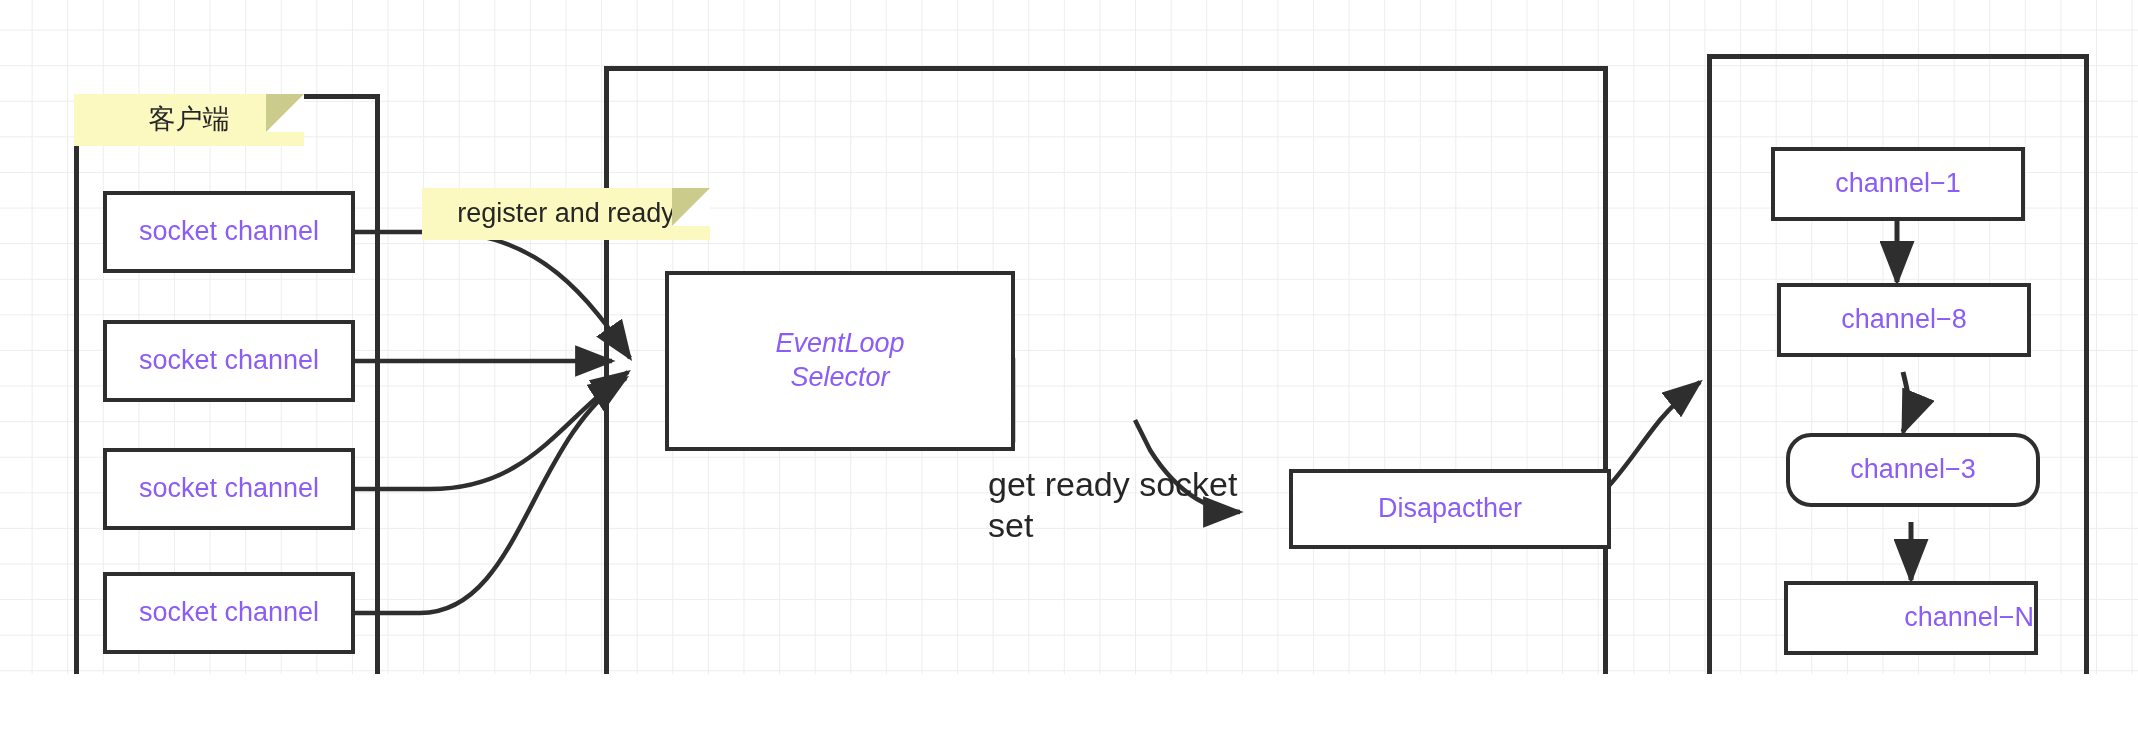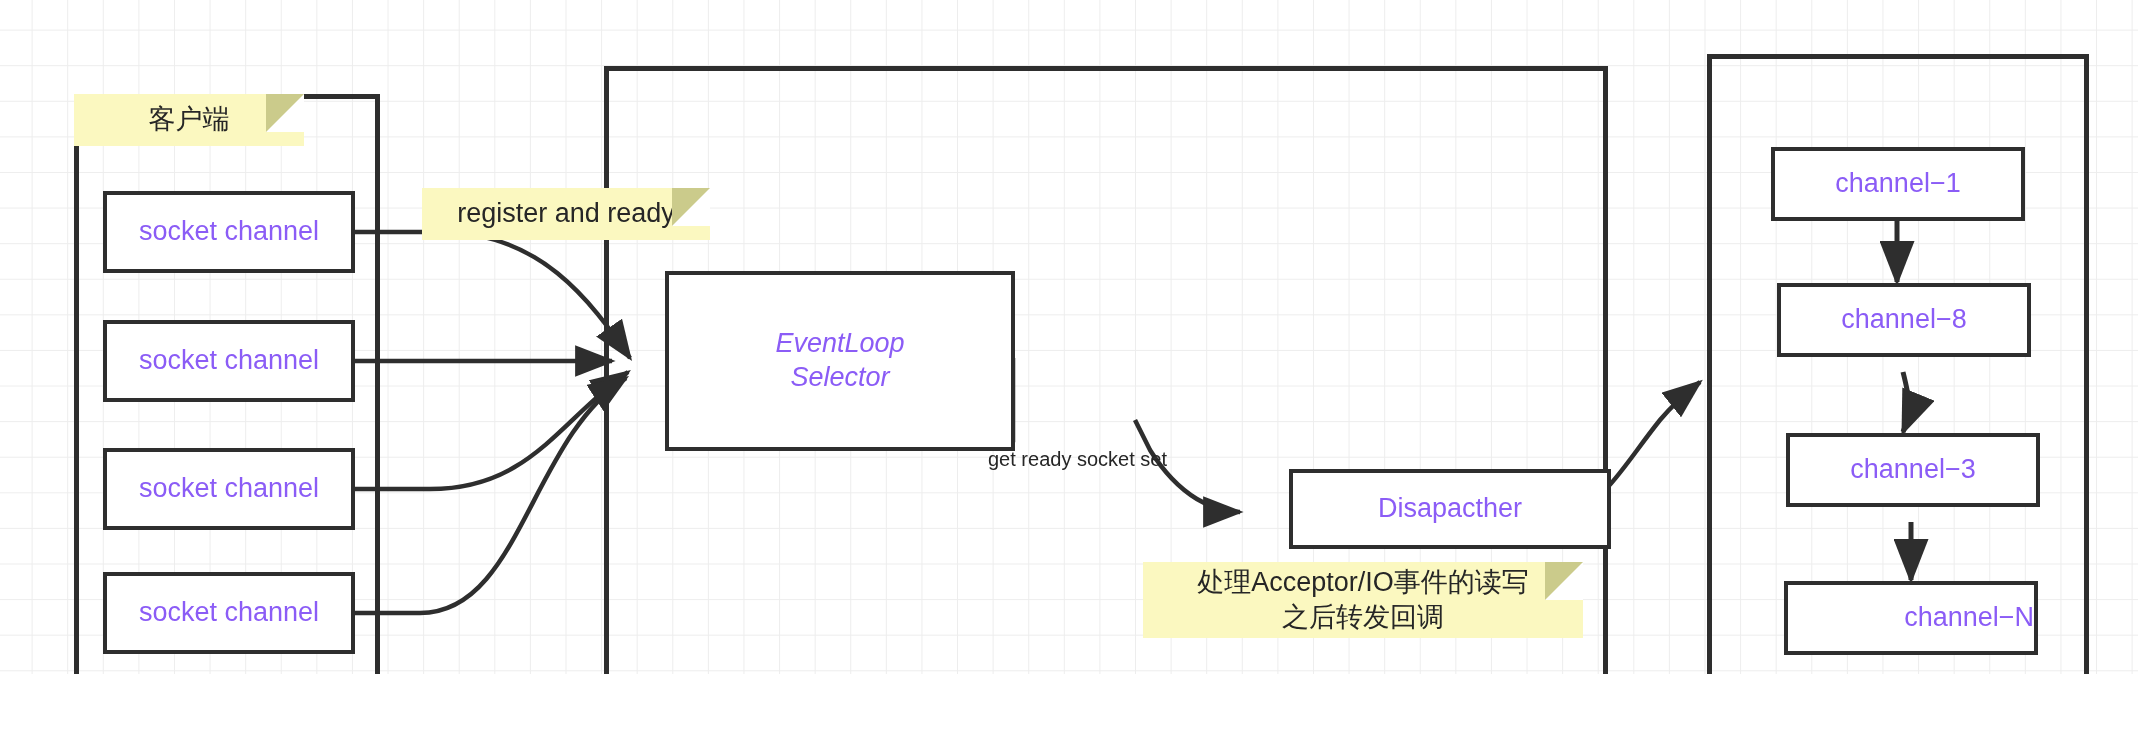--- a/index.html
+++ b/index.html
@@ -67,21 +67,21 @@
     top: 0;
     width: 0;
     height: 0;
     border-style: solid;
     border-width: 0 0 38px 38px;
     border-color: transparent transparent #ffffff #cbcb8b;
   }
   .plain-label {
     position: absolute;
     color: #262626;
-    font-size: 20px;
+    font-size: 34px;
     line-height: 1.2;
     white-space: pre-line;
     background: transparent;
   }
 </style>
 </head>
 <body>
 
 <div id="canvas">
 
@@ -149,35 +149,30 @@
   </div>
 
   <div class="plain-label" style="left:988px; top:423px; width:300px;">
     <span>get ready socket set</span>
   </div>
 
   <div class="node-box" style="left:1289px; top:469px; width:322px; height:80px;">
     <span>Disapacther</span>
   </div>
 
-  <div class="sticky" style="left:1143px; top:562px; width:440px; height:76px; padding:4px 10px;">
-    <span>处理Acceptor/IO事件的读写
-之后转发回调</span>
-    <span class="fold"></span>
-  </div>
 
   <div class="container-box" style="left:1707px; top:54px; width:382px; height:646px;"></div>
 
 
   <div class="node-box" style="left:1771px; top:147px; width:254px; height:74px;">
     <span>channel−1</span>
   </div>
   <div class="node-box" style="left:1777px; top:283px; width:254px; height:74px;">
     <span>channel−8</span>
   </div>
-  <div class="node-box" style="left:1786px; top:433px; width:254px; height:74px;">
+  <div class="node-box" style="left:1786px; top:433px; width:254px; height:74px;border-radius:25px;">
     <span>channel−3</span>
   </div>
   <div class="node-box" style="left:1784px; top:581px; width:254px; height:74px;justify-content:flex-end;">
     <span>channel−N</span>
   </div>
 
 </div>
 
 </body></html>

